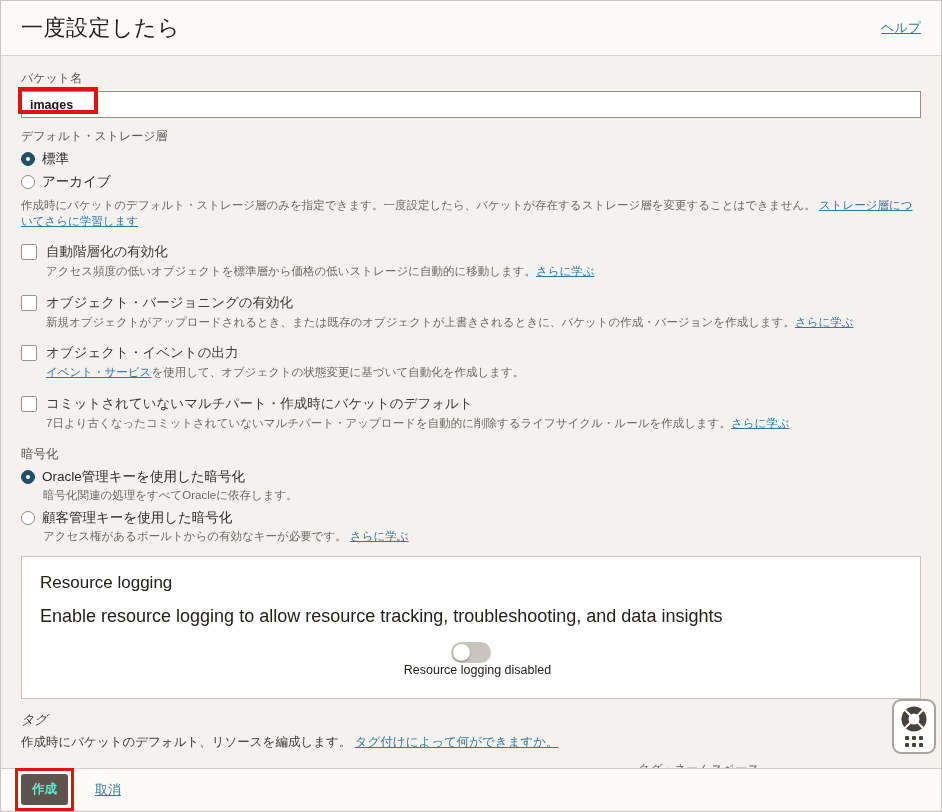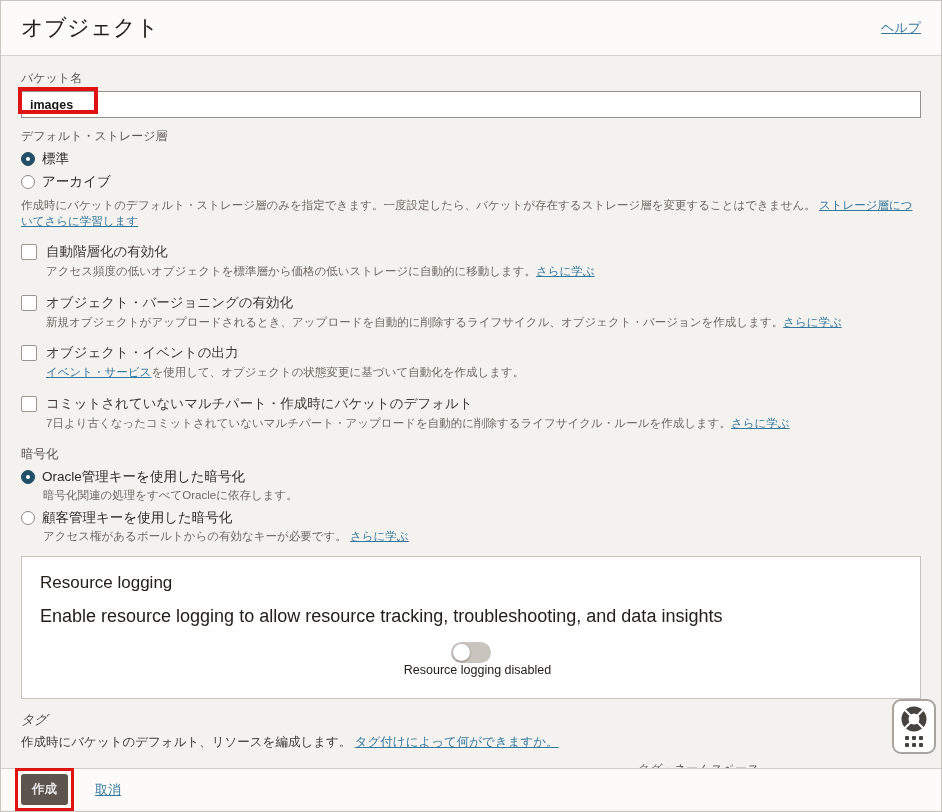--- a/index.html
+++ b/index.html
@@ -110,34 +110,34 @@
   .dots i{ width:4px; height:4px; background:#46423e; border-radius:1px; }
 
   
   .footer{
     position:absolute; left:0; right:0; bottom:1px; height:42px;
     background:#fcfbf9; border-top:1px solid #d2cec8;
     display:flex; align-items:center; padding:0 20px;
   }
   .create-wrap{ position:relative; display:inline-block; }
   .btn-primary{
-    background:#5d554d; color:#e5e5e5; border:none; border-radius:3px;
+    background:#5d554d; color:#5eead4; border:none; border-radius:3px;
     font-size:12.5px; font-weight:bold; padding:7px 11px; cursor:pointer;
     font-family:"Liberation Sans","DejaVu Sans",sans-serif;
   }
   .create-red-box{ left:-6px; top:-6px; right:-6px; bottom:-6px; border-width:3px; }
   .cancel-link{ margin-left:27px; font-size:13px; }
 </style>
 </head>
 <body>
 
 <div class="page">
 
   <div class="header">
-    <h1 class="page-title">オブジェクト</h1>
+    <h1 class="page-title">一度設定したら</h1>
     <a class="link help-link">ヘルプ</a>
   </div>
 
   <div class="content">
 
     <div class="field-label">バケット名</div>
     <div class="bucket-wrap">
       <input class="text-input bucket-input" value="images" style="">
       <div class="red-box bucket-red-box"></div>
     </div>
@@ -161,21 +161,21 @@
       <div class="check-body">
         <div class="check-title">自動階層化の有効化</div>
         <div class="desc"><span>アクセス頻度の低いオブジェクトを標準層から価格の低いストレージに自動的に移動します。</span><a class="link">さらに学ぶ</a><span></span></div>
       </div>
     </div>
 
     <div class="check-row">
       <span class="checkbox"></span>
       <div class="check-body">
         <div class="check-title">オブジェクト・バージョニングの有効化</div>
-        <div class="desc"><span>新規オブジェクトがアップロードされるとき、アップロードを自動的に削除するライフサイクル、オブジェクト・バージョンを作成します。</span><a class="link">さらに学ぶ</a><span></span></div>
+        <div class="desc"><span>新規オブジェクトがアップロードされるとき、または既存のオブジェクトが上書きされるときに、バケットの作成・バージョンを作成します。</span><a class="link">さらに学ぶ</a><span></span></div>
       </div>
     </div>
 
     <div class="check-row">
       <span class="checkbox"></span>
       <div class="check-body">
         <div class="check-title">オブジェクト・イベントの出力</div>
         <div class="desc"><span></span><a class="link">イベント・サービス</a><span>を使用して、オブジェクトの状態変更に基づいて自動化を作成します。</span></div>
       </div>
     </div>

